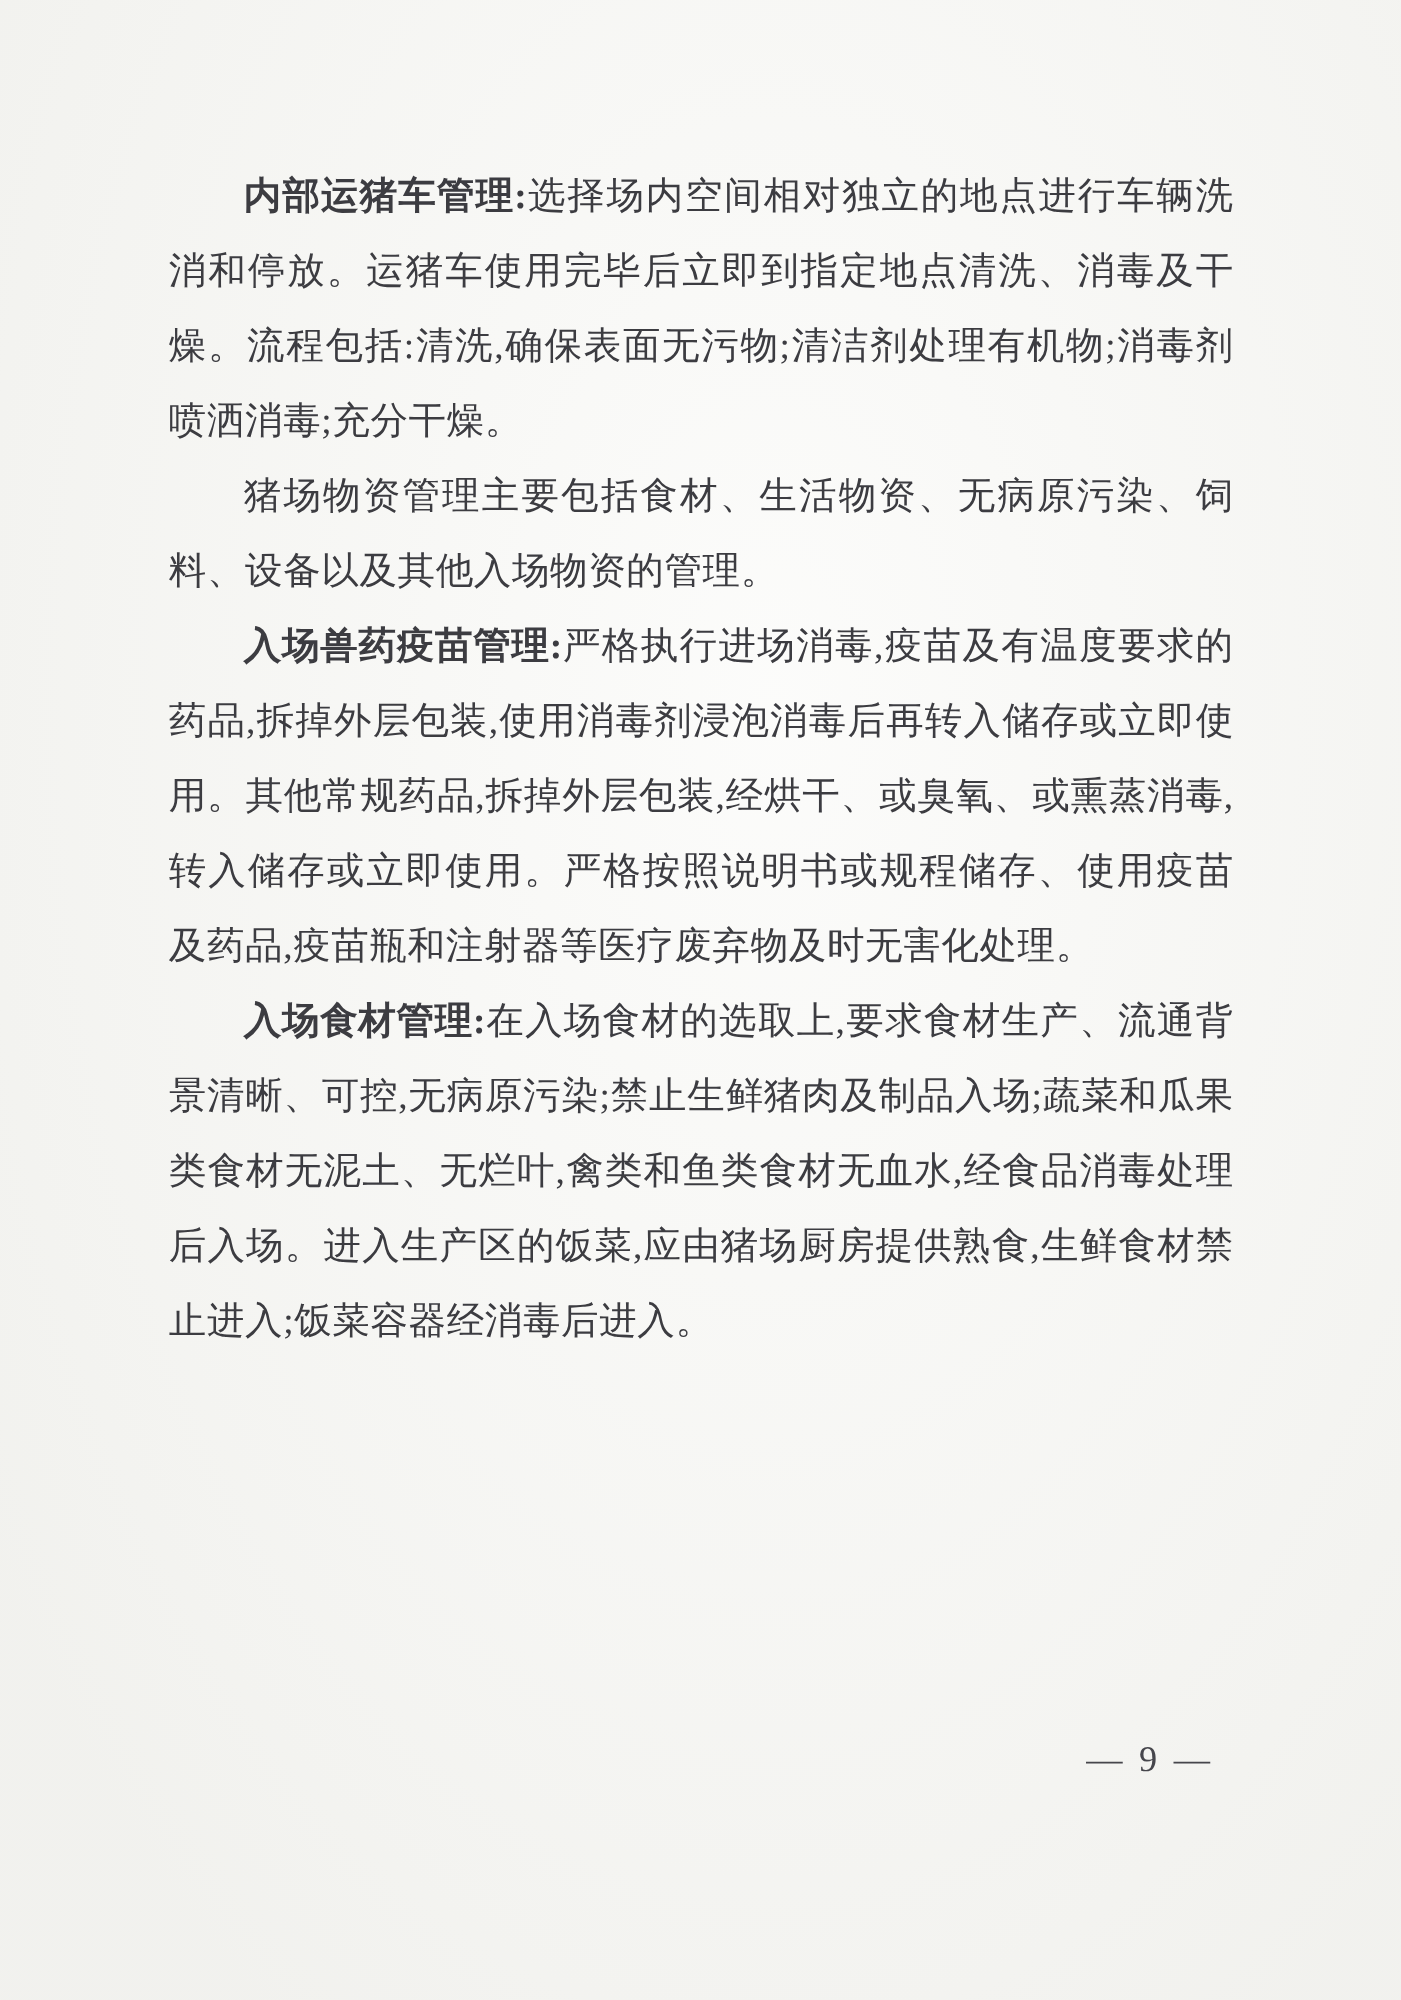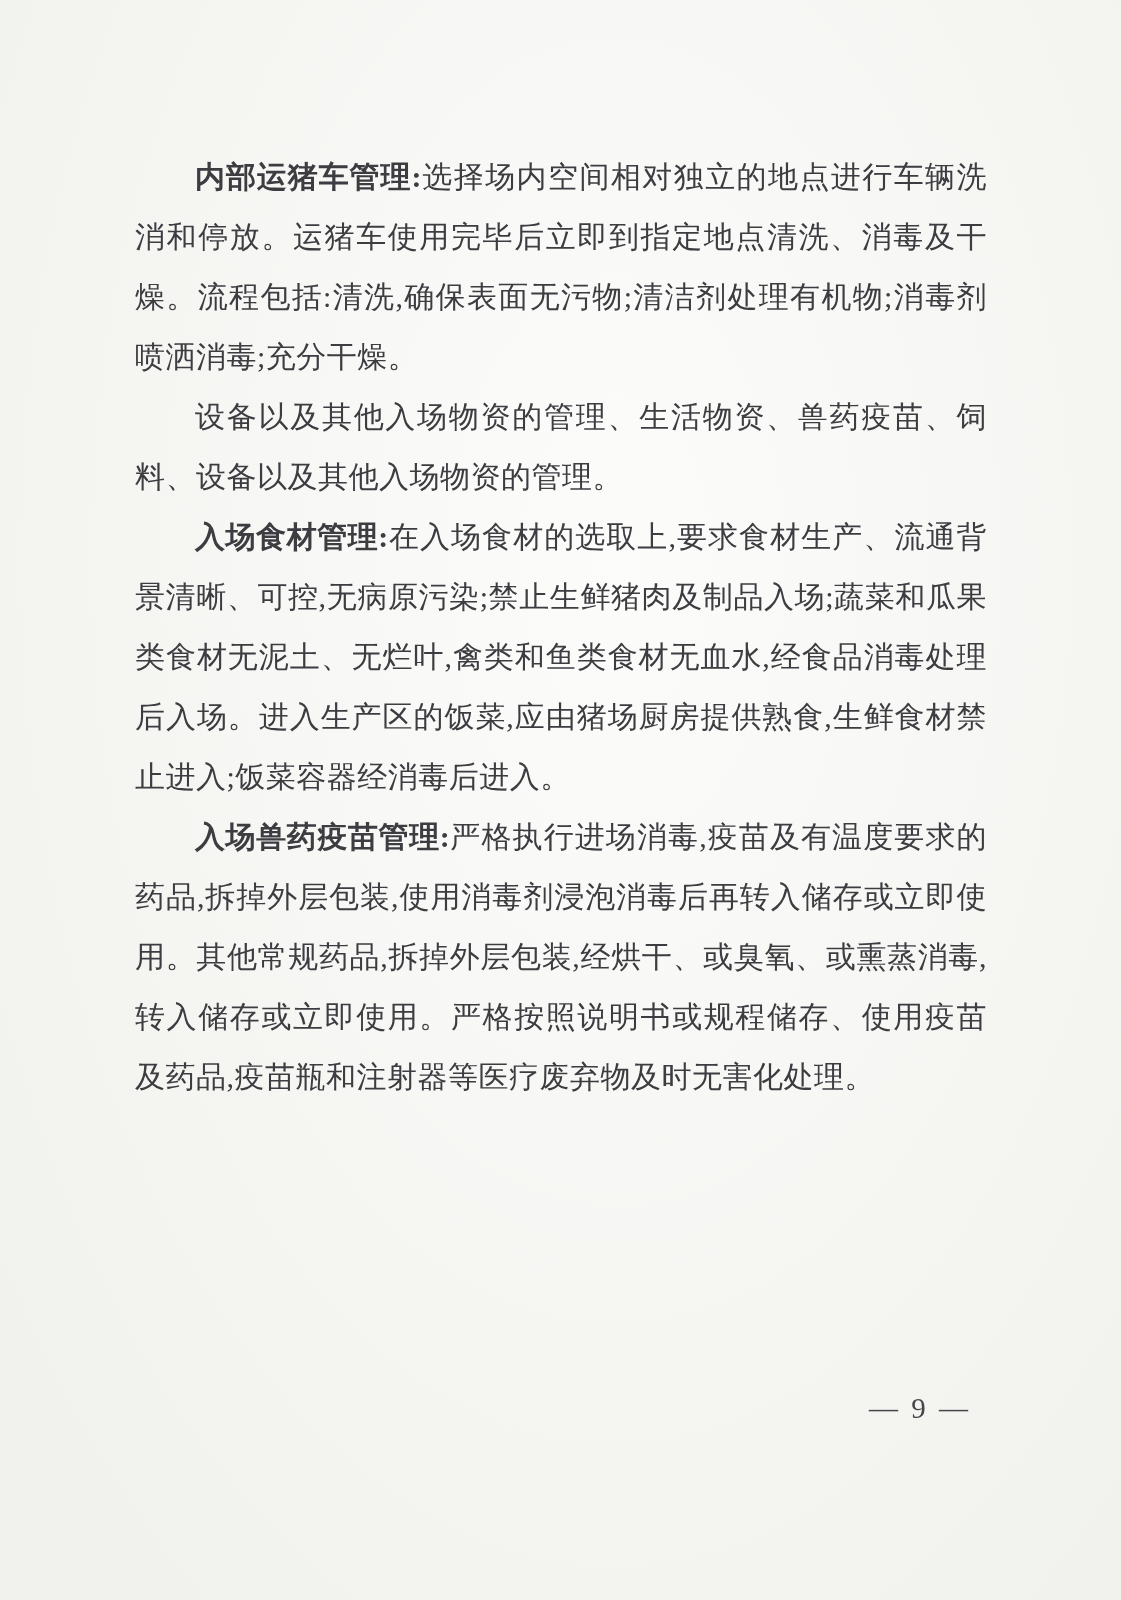--- a/index.html
+++ b/index.html
@@ -15,21 +15,21 @@
     background:
       radial-gradient(ellipse at 55% 35%, rgba(255,255,255,0.55) 0%, rgba(120,120,110,0.05) 85%),
       #f8f8f5;
     overflow: hidden;
     font-family: "Liberation Serif", "DejaVu Serif", serif;
     color: #3c3c41;
   }
   .text-block {
     position: absolute;
     left: 135px;
-    top: 147px;
+    top: 127px;
     width: 852px;
     font-size: 30px;
     line-height: 60px;
     text-align: justify;
     text-justify: inter-ideograph;
     letter-spacing: 0.5px;
   }
   .para {
     margin: 0;
     padding: 0;
@@ -63,23 +63,23 @@
 <body>
 
 <div class="page">
 
   <div class="text-block">
 
     <p class="para"><span class="lead">内部运猪车管理:</span><span class="body-text">选择场内空间相对独立的地点进行车辆洗消和停放。运猪车使用完毕后立即到指定地点清洗、消毒及干燥。流程包括:清洗,确保表面无污物;清洁剂处理有机物;消毒剂喷洒消毒;充分干燥。</span></p>
 
 
 
-    <p class="para"><span class="body-text">设备以及其他入场物资的管理、生活物资、兽药疫苗、饲料、设备以及其他入场物资的管理。</span></p>
+    <p class="para"><span class="body-text">猪场物资管理主要包括食材、生活物资、无病原污染、饲料、设备以及其他入场物资的管理。</span></p>
+
+    <p class="para"><span class="lead">入场兽药疫苗管理:</span><span class="body-text">严格执行进场消毒,疫苗及有温度要求的药品,拆掉外层包装,使用消毒剂浸泡消毒后再转入储存或立即使用。其他常规药品,拆掉外层包装,经烘干、或臭氧、或熏蒸消毒,转入储存或立即使用。严格按照说明书或规程储存、使用疫苗及药品,疫苗瓶和注射器等医疗废弃物及时无害化处理。</span></p>
 
     <p class="para"><span class="lead">入场食材管理:</span><span class="body-text">在入场食材的选取上,要求食材生产、流通背景清晰、可控,无病原污染;禁止生鲜猪肉及制品入场;蔬菜和瓜果类食材无泥土、无烂叶,禽类和鱼类食材无血水,经食品消毒处理后入场。进入生产区的饭菜,应由猪场厨房提供熟食,生鲜食材禁止进入;饭菜容器经消毒后进入。</span></p>
-
-    <p class="para"><span class="lead">入场兽药疫苗管理:</span><span class="body-text">严格执行进场消毒,疫苗及有温度要求的药品,拆掉外层包装,使用消毒剂浸泡消毒后再转入储存或立即使用。其他常规药品,拆掉外层包装,经烘干、或臭氧、或熏蒸消毒,转入储存或立即使用。严格按照说明书或规程储存、使用疫苗及药品,疫苗瓶和注射器等医疗废弃物及时无害化处理。</span></p>
 
   </div>
 
   <div class="page-number">— 9 —</div>
 
 </div>
 
 </body></html>

